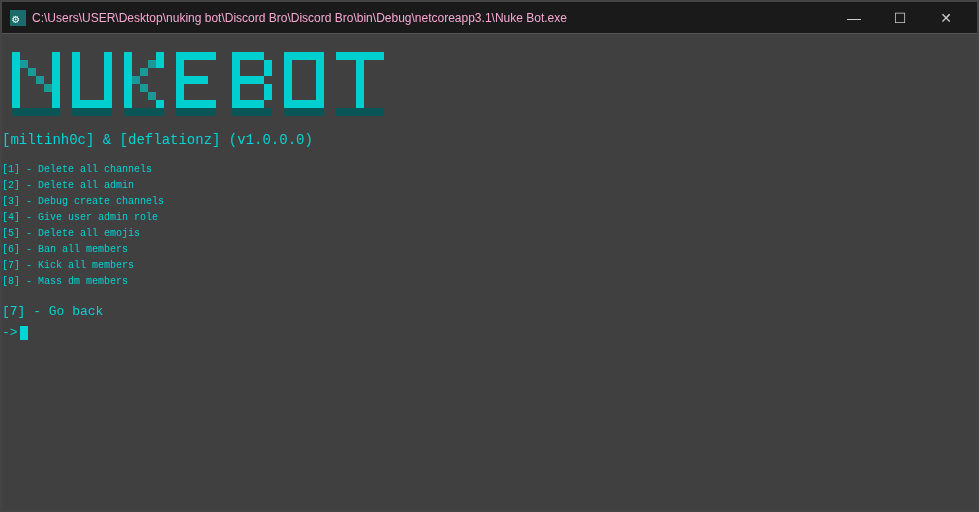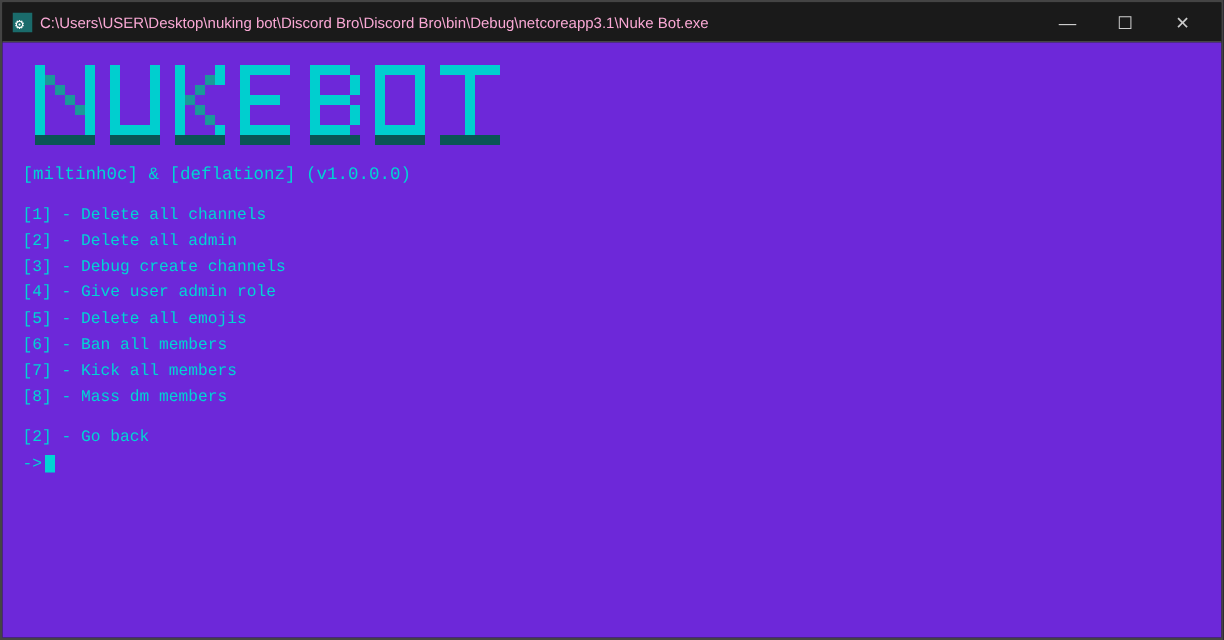--- a/index.html
+++ b/index.html
@@ -58,23 +58,23 @@
       color: #ccc;
       font-size: 14px;
       cursor: pointer;
       display: flex;
       align-items: center;
       justify-content: center;
       font-family: 'Segoe UI', sans-serif;
     }
 
     .console-area {
-      background: #6d28d9;
+      background: #404040;
       flex: 1;
-      padding: 10px 16px;
+      padding: 10px 0;
       overflow: hidden;
     }
 
     
     .logo-container {
       margin-bottom: 8px;
       display: flex;
       flex-direction: column;
       align-items: flex-start;
     }
@@ -90,21 +90,21 @@
       margin-bottom: 14px;
     }
 
     .menu-list {
       list-style: none;
       margin-bottom: 14px;
     }
 
     .menu-item {
       color: #00d4d4;
-      font-size: 13px;
+      font-size: 10px;
       font-family: 'Courier New', monospace;
       line-height: 1.6;
     }
 
     .go-back {
       color: #00d4d4;
       font-size: 13px;
       font-family: 'Courier New', monospace;
       margin-bottom: 6px;
     }
@@ -218,20 +218,20 @@
       <li class="menu-item"><span>[1]</span> <span>- Delete all channels</span></li>
       <li class="menu-item"><span>[2]</span> <span>- Delete all admin</span></li>
       <li class="menu-item"><span>[3]</span> <span>- Debug create channels</span></li>
       <li class="menu-item"><span>[4]</span> <span>- Give user admin role</span></li>
       <li class="menu-item"><span>[5]</span> <span>- Delete all emojis</span></li>
       <li class="menu-item"><span>[6]</span> <span>- Ban all members</span></li>
       <li class="menu-item"><span>[7]</span> <span>- Kick all members</span></li>
       <li class="menu-item"><span>[8]</span> <span>- Mass dm members</span></li>
     </ul>
 
-    <div class="go-back">[2]  - Go back</div>
+    <div class="go-back">[7]  - Go back</div>
 
     <div class="prompt">
       <span>-&gt; </span>
       <span class="cursor"></span>
     </div>
   </div>
 </div>
 
 </body></html>

